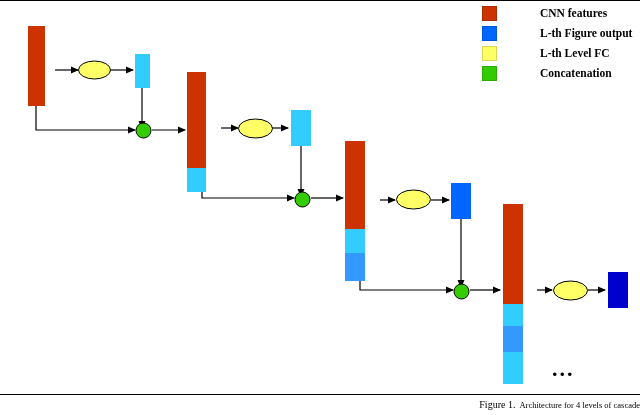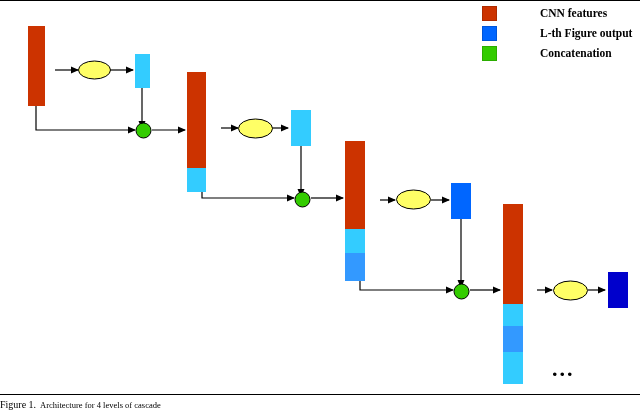--- a/index.html
+++ b/index.html
@@ -4,21 +4,21 @@
 <style>
   html,body{margin:0;padding:0;background:#ffffff;}
   body{width:640px;height:415px;font-family:"Liberation Serif",serif;position:relative;overflow:hidden;}
   #figure{position:absolute;left:0;top:0;width:640px;height:415px;}
   #diagram{position:absolute;left:0;top:0;width:640px;height:395px;}
   .box{position:absolute;}
   .legend{position:absolute;right:6px;top:4px;width:152px;}
   .legend-row{display:flex;align-items:center;height:18px;margin-bottom:2px;gap:36px;}
   .legend-swatch{width:13px;height:13px;margin-right:7px;flex:none;border:1px solid rgba(0,0,0,0.15);}
   .legend-label{font-family:"Liberation Serif",serif;font-size:11.5px;font-weight:bold;color:#000;white-space:nowrap;}
-  .caption{position:absolute;left:0;bottom:3px;width:640px;text-align:left;}
+  .caption{position:absolute;left:0;bottom:3px;width:640px;text-align:right;}
   .caption .cap-num{font-family:"Liberation Serif",serif;font-size:10px;color:#000;}
   .caption .cap-text{font-family:"Liberation Serif",serif;font-size:8.5px;color:#000;}
   .dots{position:absolute;font-family:"Liberation Serif",serif;font-weight:bold;font-size:22px;color:#000;letter-spacing:2px;}
   svg.wires{position:absolute;left:0;top:0;width:640px;height:395px;overflow:visible;}
   hr.rule{position:absolute;left:0;width:640px;height:0;border:none;border-top:1px solid #000;margin:0;}
 </style>
 </head>
 <body>
 
 <div id="figure">
@@ -100,20 +100,24 @@
     <div class="legend">
       <div class="legend-row">
         <span class="legend-swatch" style="background:#cc3300;"></span>
         <span class="legend-label">CNN features</span>
       </div>
       <div class="legend-row">
         <span class="legend-swatch" style="background:#0066ff;"></span>
         <span class="legend-label">L-th Figure output</span>
       </div>
       <div class="legend-row">
+        <span class="legend-swatch" style="background:#ffff66;"></span>
+        <span class="legend-label">L-th Level FC</span>
+      </div>
+      <div class="legend-row">
         <span class="legend-swatch" style="background:#33cc00;"></span>
         <span class="legend-label">Concatenation</span>
       </div>
     </div>
 
   </div>
 
   <hr class="rule" style="top:394px;">
 
   <div class="caption">

